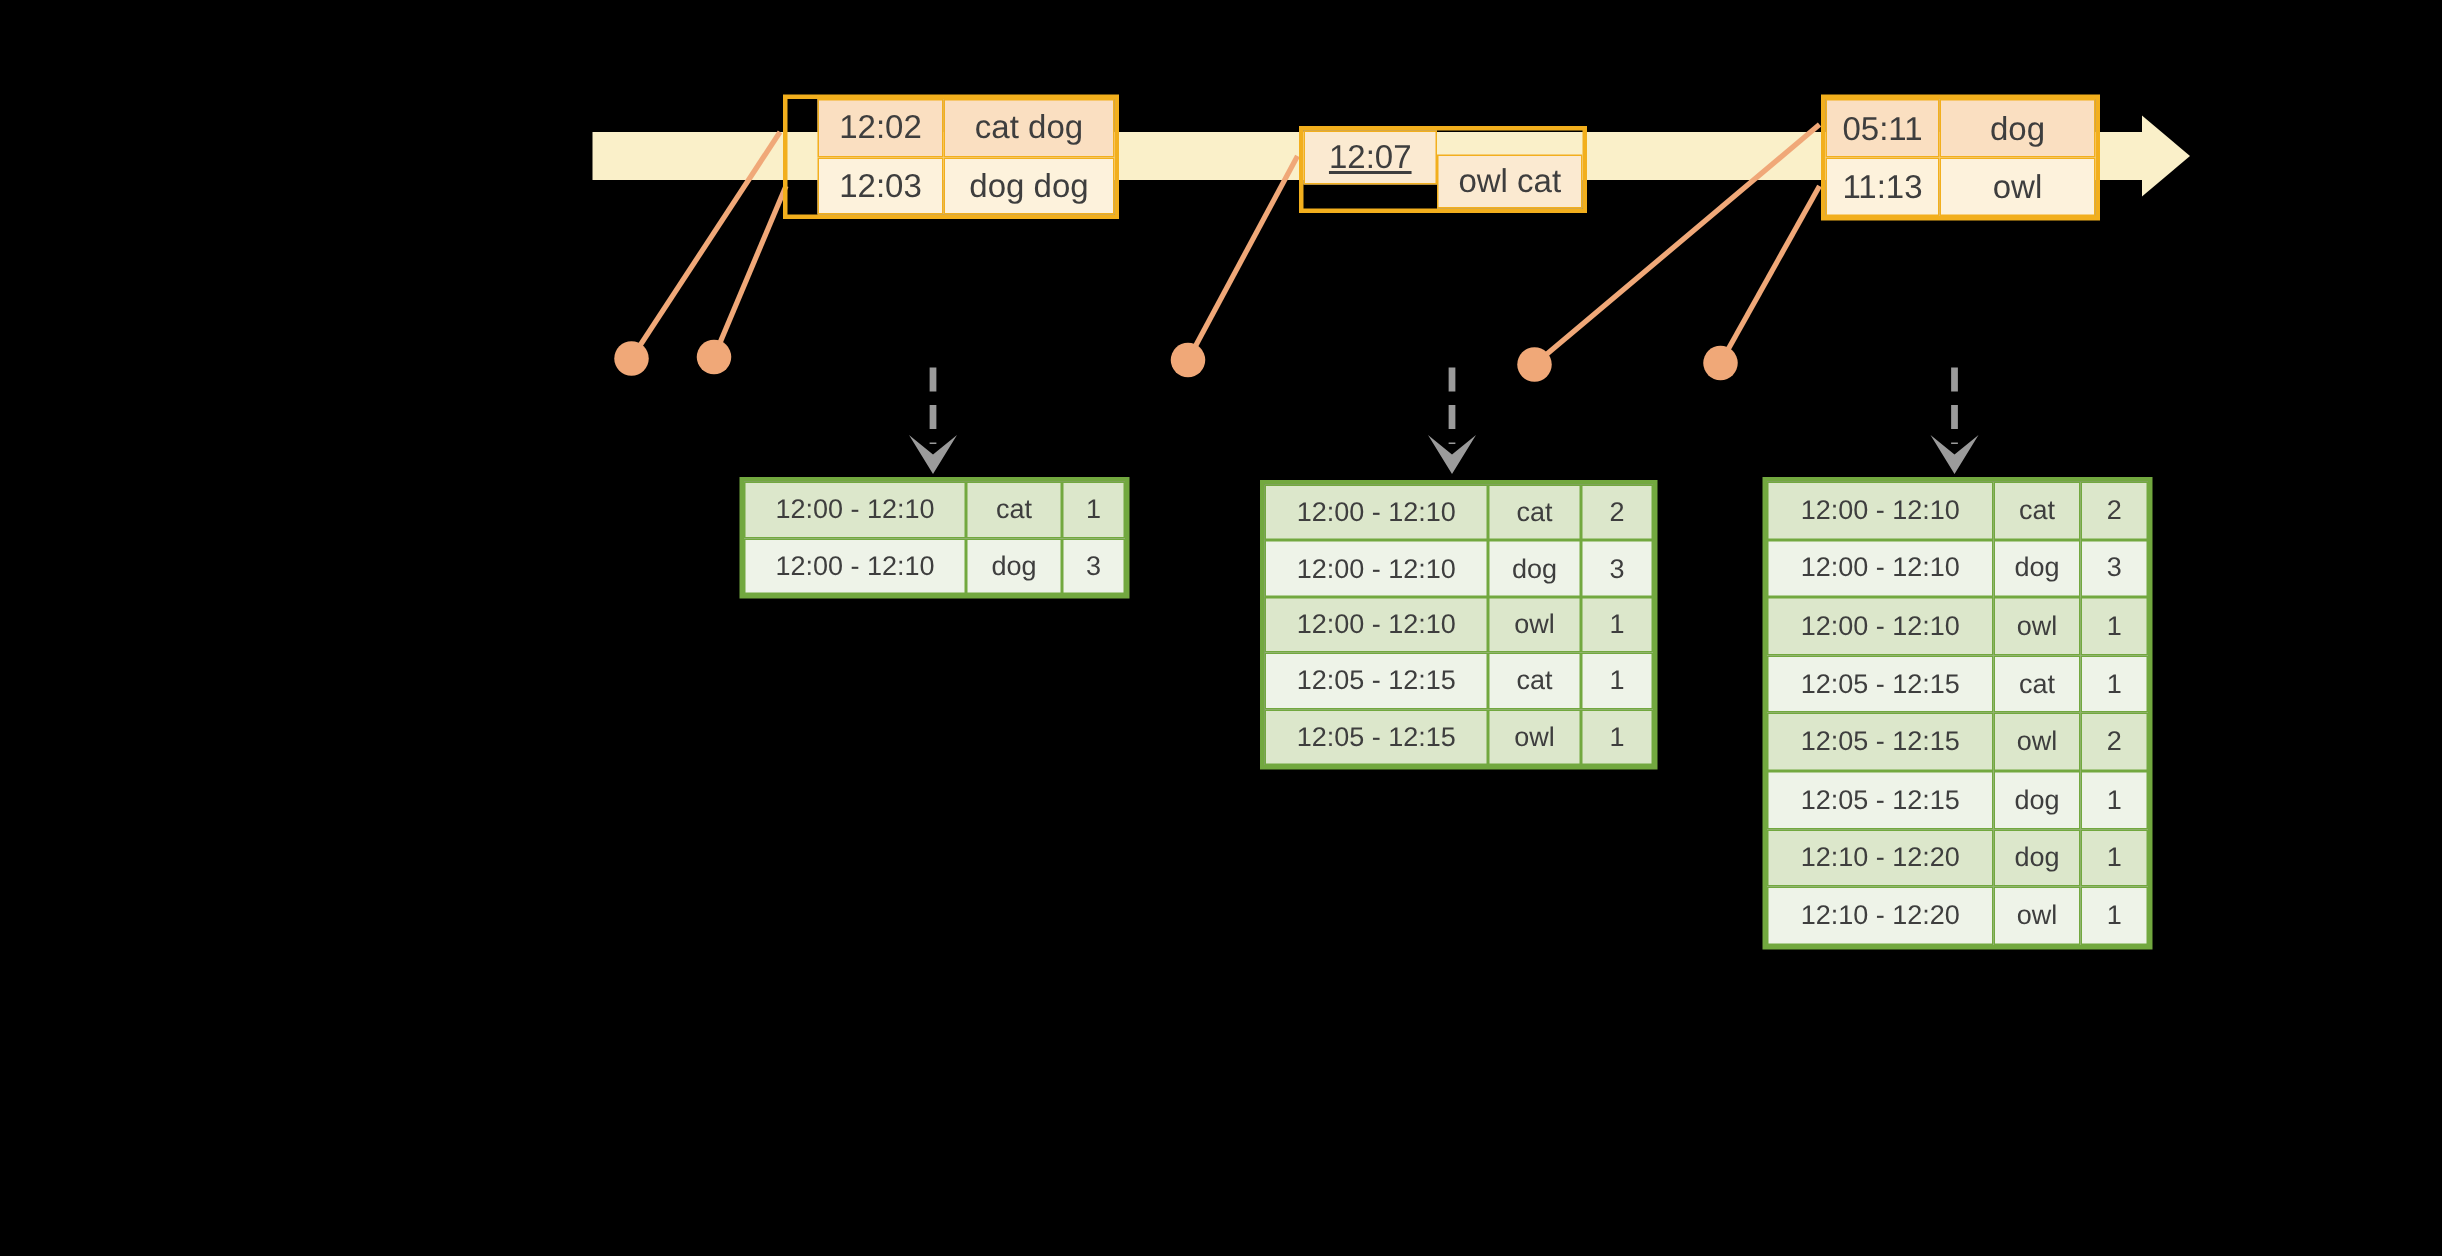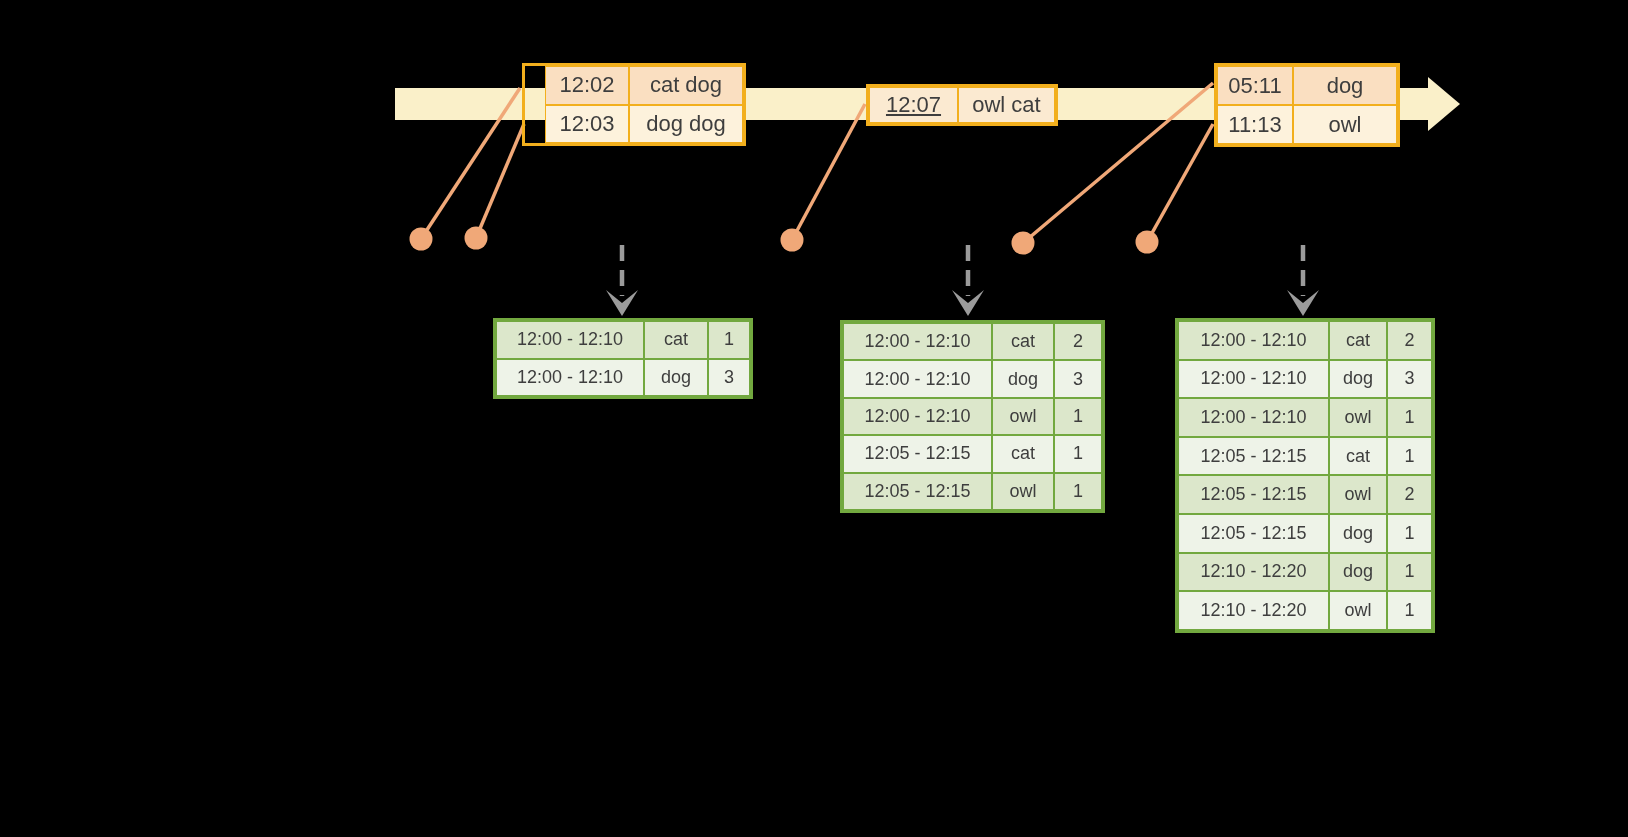--- a/index.html
+++ b/index.html
@@ -84,21 +84,21 @@
           <div class="ecell" style="width: 112px; height: 36.5px; background: var(--epeach);">cat dog</div>
         </div>
         <div class="erow">
           <div class="ecell" style="width: 82px; height: 36.5px; background: var(--ecream);">12:03</div>
           <div class="ecell" style="width: 112px; height: 36.5px; background: var(--ecream);">dog dog</div>
         </div>
       </div>
       <div class="etable" style="left: 866px; top: 84px;">
         <div class="erow">
           <div class="ecell" style="width: 87px; height: 34px; background: var(--esingle); text-decoration: underline;">12:07</div>
-          <div class="ecell" style="width: 95px; height: 34px; background: var(--esingle);">owl cat</div>
+          <div class="ecell" style="width: 95px; height: 34px; background: var(--esingle); margin-top: 16px;">owl cat</div>
         </div>
       </div>
       <div class="etable" style="left: 1214px; top: 63px;">
         <div class="erow">
           <div class="ecell" style="width: 74px; height: 37px; background: var(--epeach);">05:11</div>
           <div class="ecell" style="width: 102px; height: 37px; background: var(--epeach);">dog</div>
         </div>
         <div class="erow">
           <div class="ecell" style="width: 74px; height: 37px; background: var(--ecream);">11:13</div>
           <div class="ecell" style="width: 102px; height: 37px; background: var(--ecream);">owl</div>

